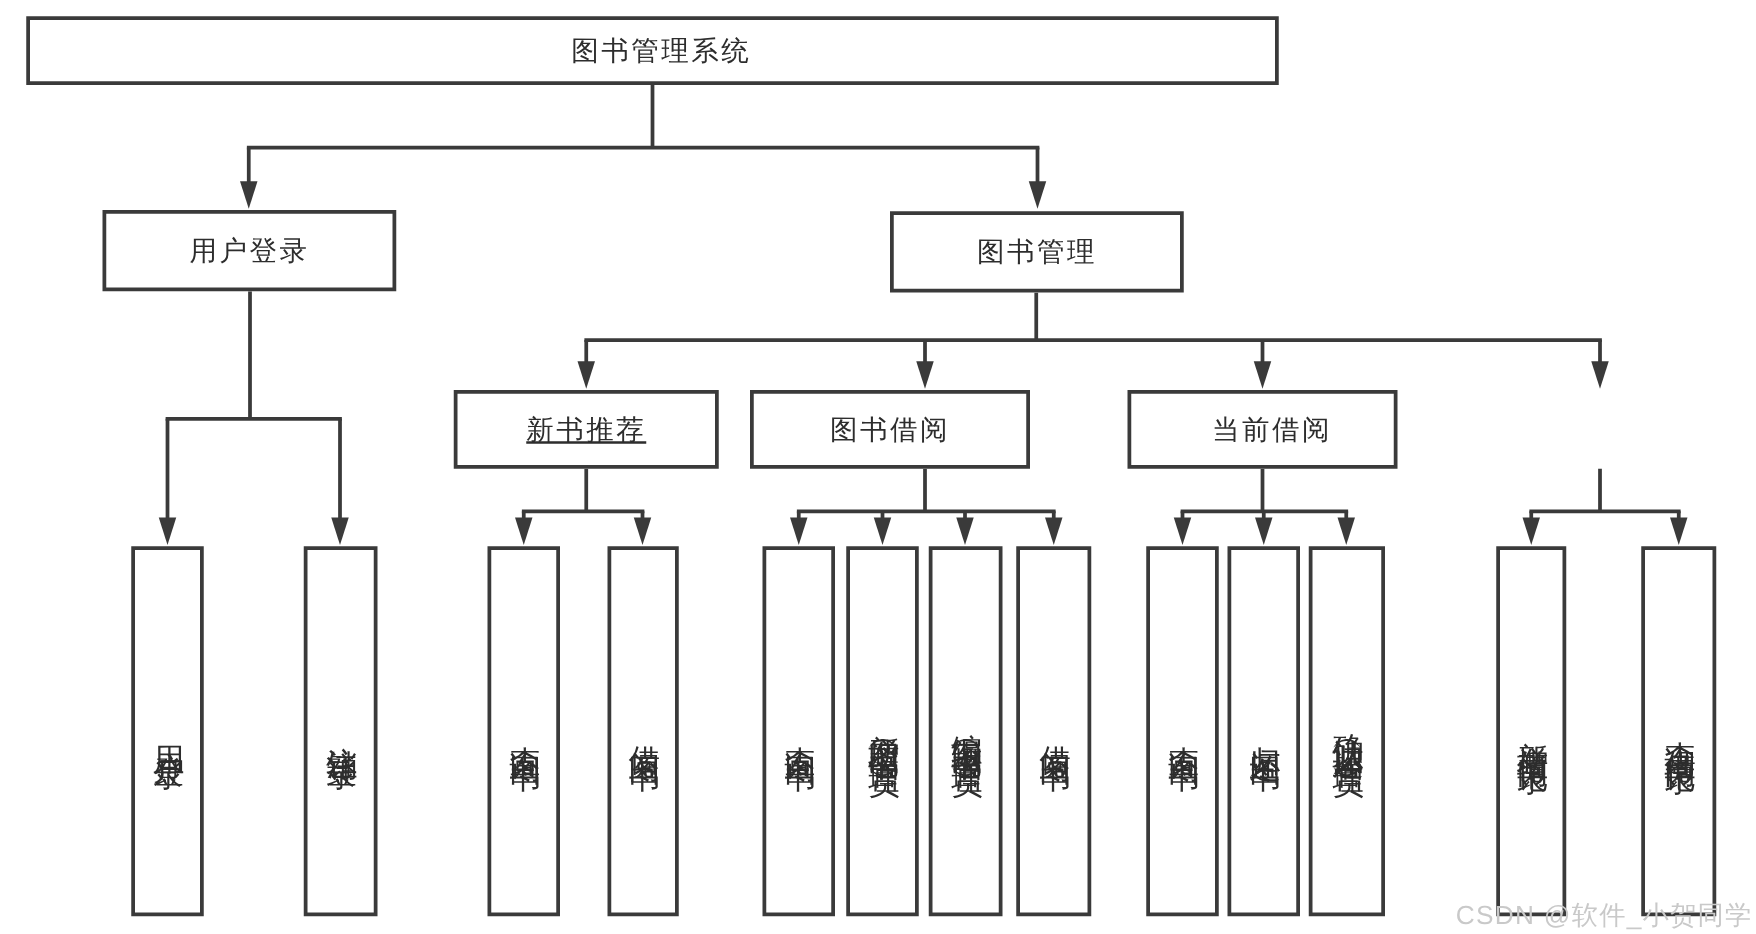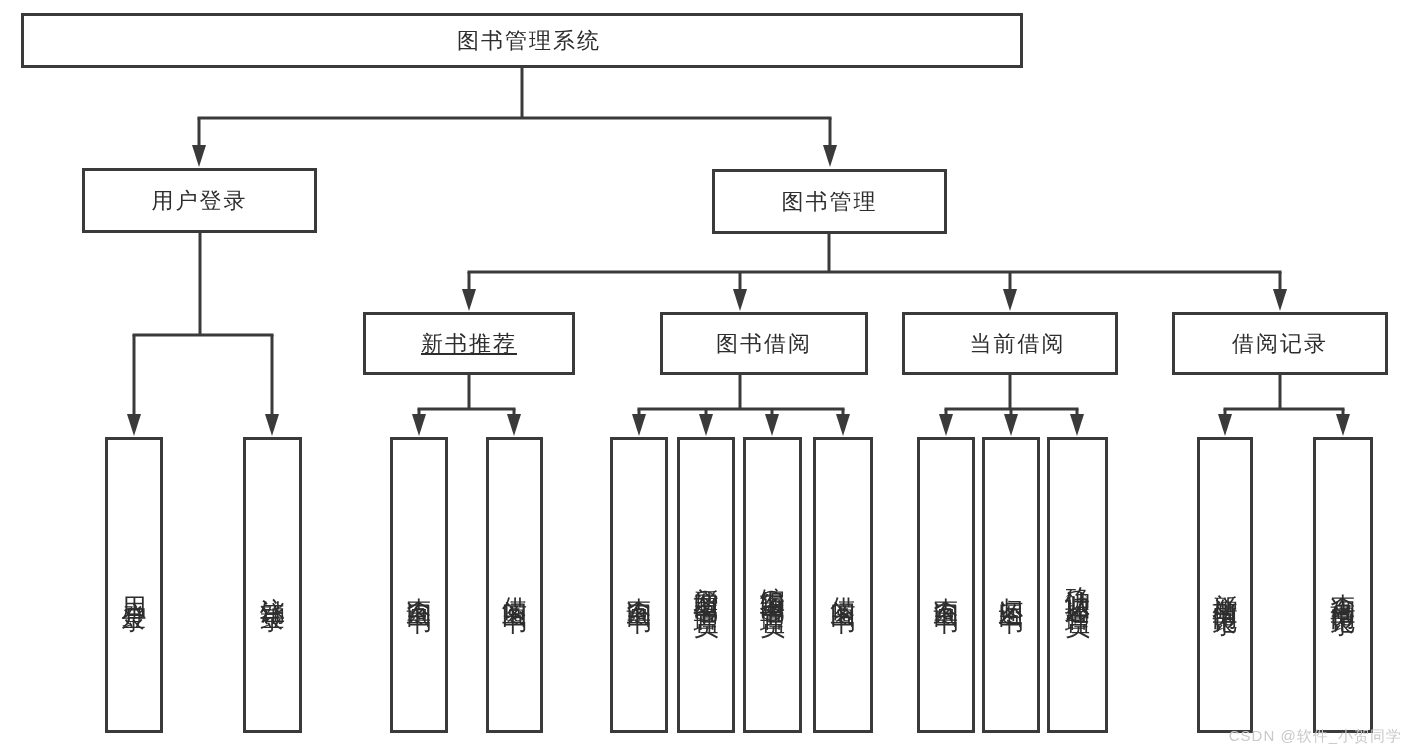--- a/index.html
+++ b/index.html
@@ -17,21 +17,21 @@
   }
   .v-node{
     position:absolute;top:437px;height:296px;background:#ffffff;border:3px solid #3a3a3a;
     box-sizing:border-box;display:flex;align-items:center;justify-content:center;
   }
   .v-node .vtext{
     writing-mode:vertical-rl;text-orientation:mixed;
     font-size:25px;letter-spacing:4px;line-height:1;white-space:nowrap;
   }
   .watermark{
-    position:absolute;right:3px;bottom:1px;font-size:15px;color:#c9c9c9;
+    position:absolute;right:3px;bottom:1px;font-size:21px;color:#c9c9c9;
     letter-spacing:1px;white-space:nowrap;
   }
 </style>
 </head>
 <body>
 
 <div class="stage">
 
   <svg class="connector-layer" viewBox="0 0 1405 747" xmlns="http://www.w3.org/2000/svg">
 
@@ -140,29 +140,26 @@
   <div class="h-node" style="left:82px;top:168px;width:235px;height:65px;">
     <span>用户登录</span>
   </div>
   <div class="h-node" style="left:712px;top:169px;width:235px;height:65px;font-family:Liberation Mono, monospace;">
     <span>图书管理</span>
   </div>
 
   <div class="h-node" style="left:363px;top:312px;width:212px;height:63px;text-decoration:underline;">
     <span>新书推荐</span>
   </div>
-  <div class="h-node" style="left:660px;top:312px;width:208px;height:63px;">
+  <div class="h-node" style="left:600px;top:312px;width:224px;height:63px;">
     <span>图书借阅</span>
   </div>
   <div class="h-node" style="left:902px;top:312px;width:216px;height:63px;padding-left:15px;">
     <span>当前借阅</span>
   </div>
-  <div class="h-node" style="left:1172px;top:312px;width:216px;height:63px;">
-    <span>借阅记录</span>
-  </div>
 
   <div class="v-node" style="left:105px;width:58px;">
     <span class="vtext">用户登录</span>
   </div>
   <div class="v-node" style="left:243px;width:59px;">
     <span class="vtext">注销登录</span>
   </div>
 
   <div class="v-node" style="left:390px;width:58px;">
     <span class="vtext">查询图书</span>

